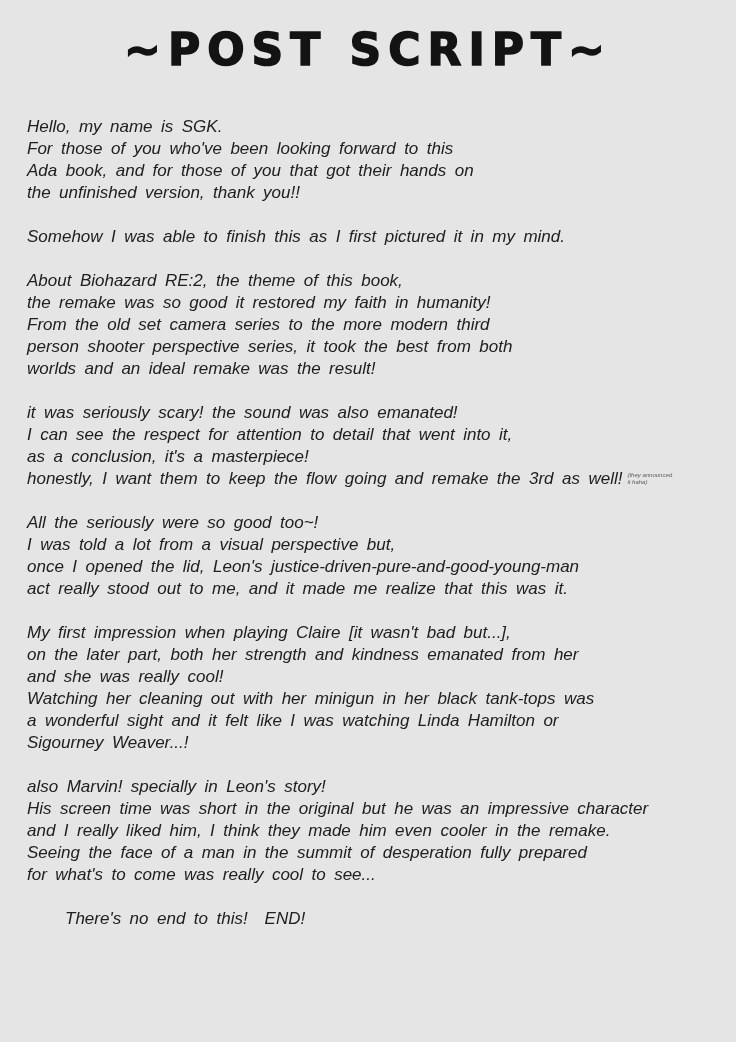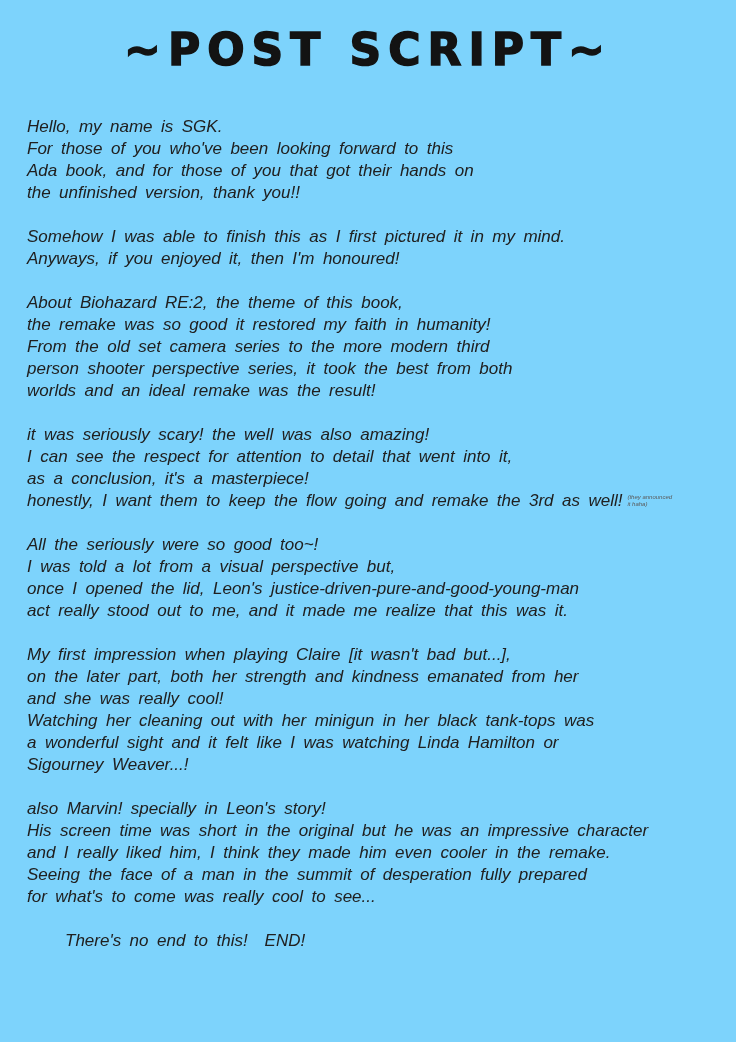--- a/index.html
+++ b/index.html
@@ -48,43 +48,42 @@
     word-spacing: 0;
     letter-spacing: 0;
     color: #5a5a5a;
     white-space: pre;
   }
   .ending { white-space: pre; margin-left: 38px; }
 </style>
 </head>
 <body>
 
-<div class="page" style="background: #7dd3fc;">
+<div class="page" style="background: #e5e5e5;">
   <h1 class="title">~POST SCRIPT~</h1>
   <div class="body-text" style="color: rgb(32, 32, 32);">
     <div id="paras">
         <div class="para">
           <div class="line">Hello, my name is SGK.</div>
           <div class="line">For those of you who've been looking forward to this</div>
           <div class="line">Ada book, and for those of you that got their hands on</div>
           <div class="line">the unfinished version, thank you!!</div>
         </div>
         <div class="para">
           <div class="line">Somehow I was able to finish this as I first pictured it in my mind.</div>
-          <div class="line">Anyways, if you enjoyed it, then I'm honoured!</div>
         </div>
         <div class="para">
           <div class="line">About Biohazard RE:2, the theme of this book,</div>
           <div class="line">the remake was so good it restored my faith in humanity!</div>
           <div class="line">From the old set camera series to the more modern third</div>
           <div class="line">person shooter perspective series, it took the best from both</div>
           <div class="line">worlds and an ideal remake was the result!</div>
         </div>
         <div class="para">
-          <div class="line">it was seriously scary! the well was also amazing!</div>
+          <div class="line">it was seriously scary! the sound was also emanated!</div>
           <div class="line">I can see the respect for attention to detail that went into it,</div>
           <div class="line">as a conclusion, it's a masterpiece!</div>
           <div class="line">honestly, I want them to keep the flow going and remake the 3rd as well!<span class="tiny-note"><div>(they announced</div><div>it haha)</div></span></div>
         </div>
         <div class="para">
           <div class="line">All the seriously were so good too~!</div>
           <div class="line">I was told a lot from a visual perspective but,</div>
           <div class="line">once I opened the lid, Leon's justice-driven-pure-and-good-young-man</div>
           <div class="line">act really stood out to me, and it made me realize that this was it.</div>
         </div>

